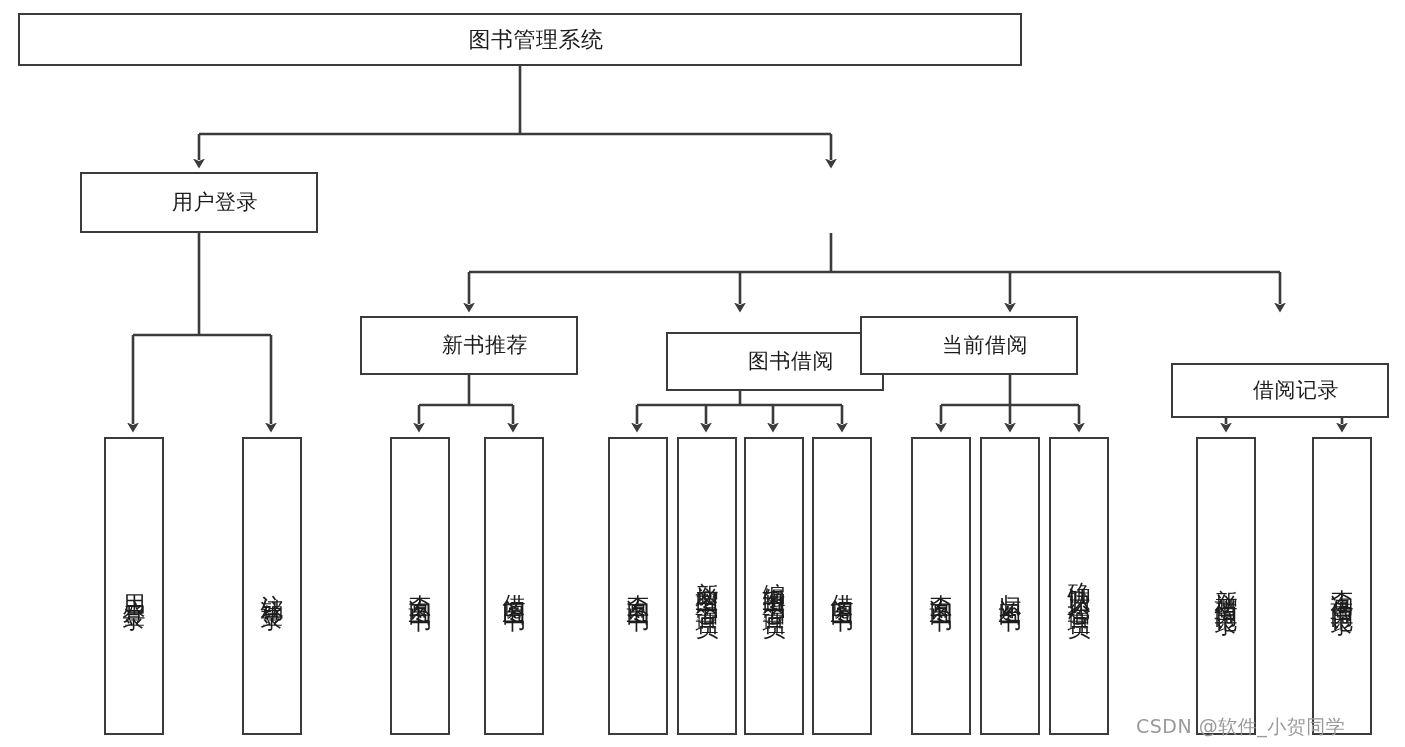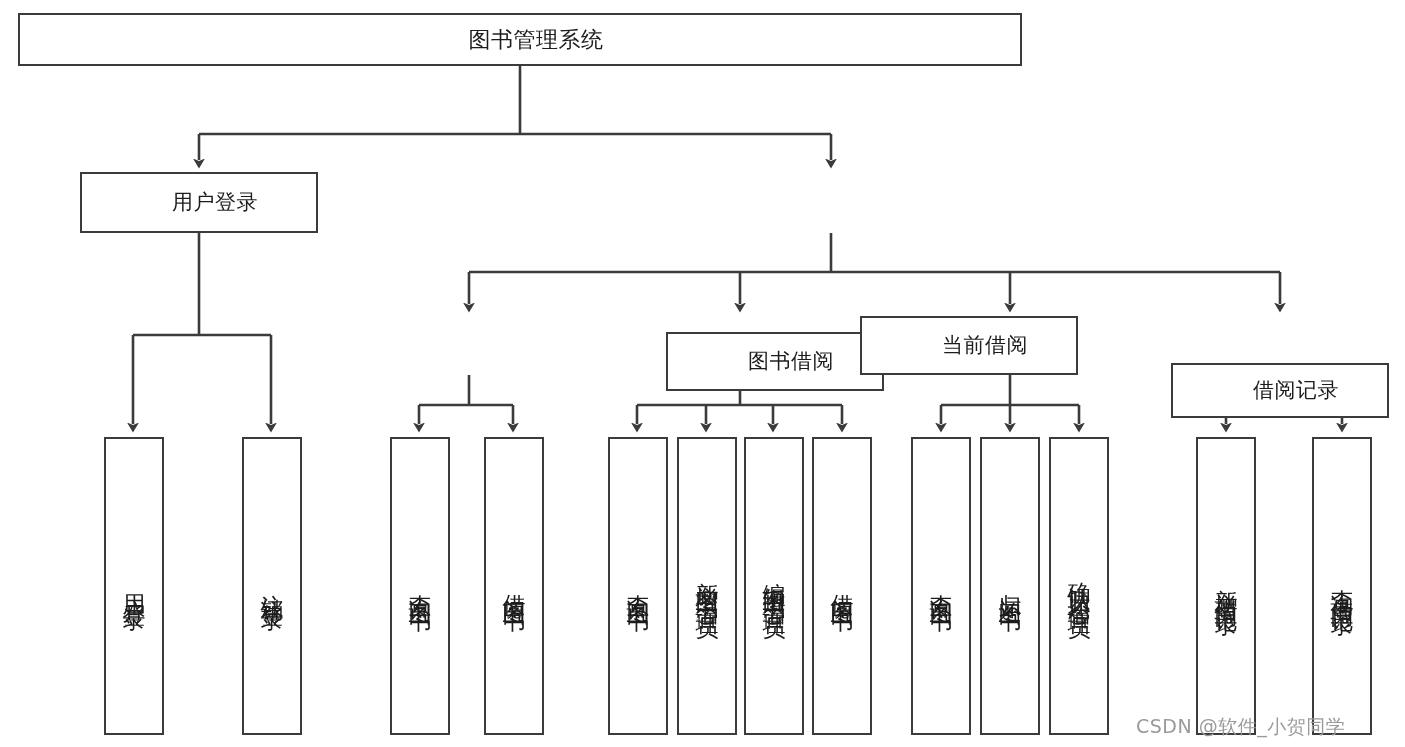--- a/index.html
+++ b/index.html
@@ -127,20 +127,23 @@
 
   <div class="node root horiz" style="left:18px; top:13px; width:1004px; height:53px;">
     <span class="node-label">图书管理系统</span>
   </div>
 
   <div class="node horiz" style="left:80px; top:172px; width:238px; height:61px;">
     <span class="node-label">用户登录</span>
   </div>
 
 
+  <div class="node horiz" style="left:360px; top:316px; width:218px; height:59px;">
+    <span class="node-label">新书推荐</span>
+  </div>
 
   <div class="node horiz" style="left:631px; top:332px; width:218px; height:59px;margin-left:35px;">
     <span class="node-label">图书借阅</span>
   </div>
 
   <div class="node horiz" style="left:860px; top:316px; width:218px; height:59px;">
     <span class="node-label">当前借阅</span>
   </div>
 
   <div class="node horiz" style="left:1171px; top:316px; width:218px; height:55px;margin-top:47px;">

